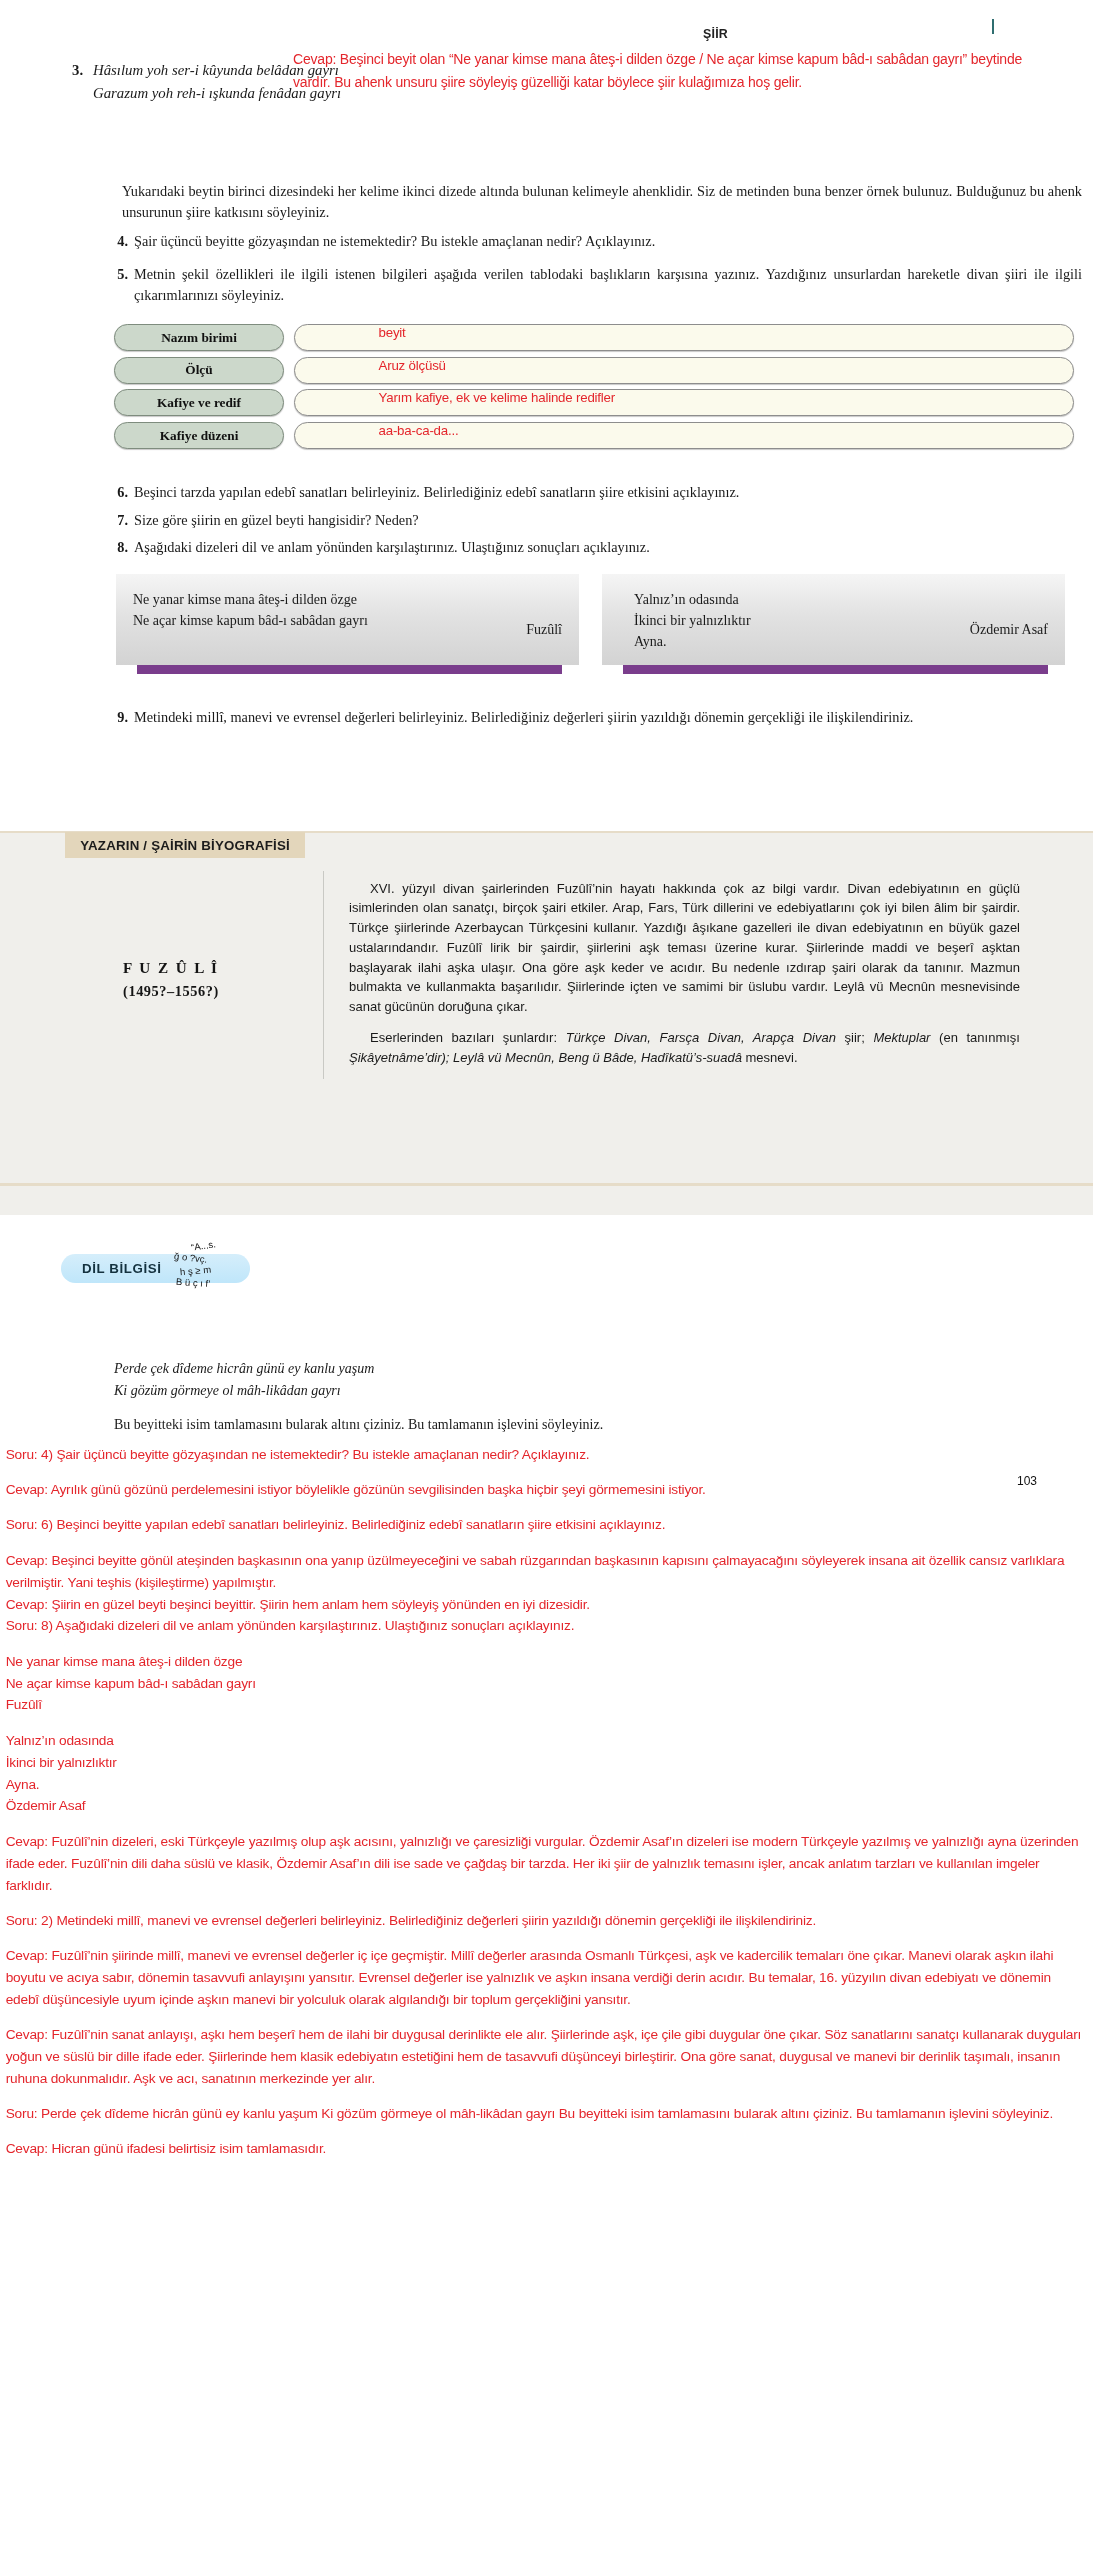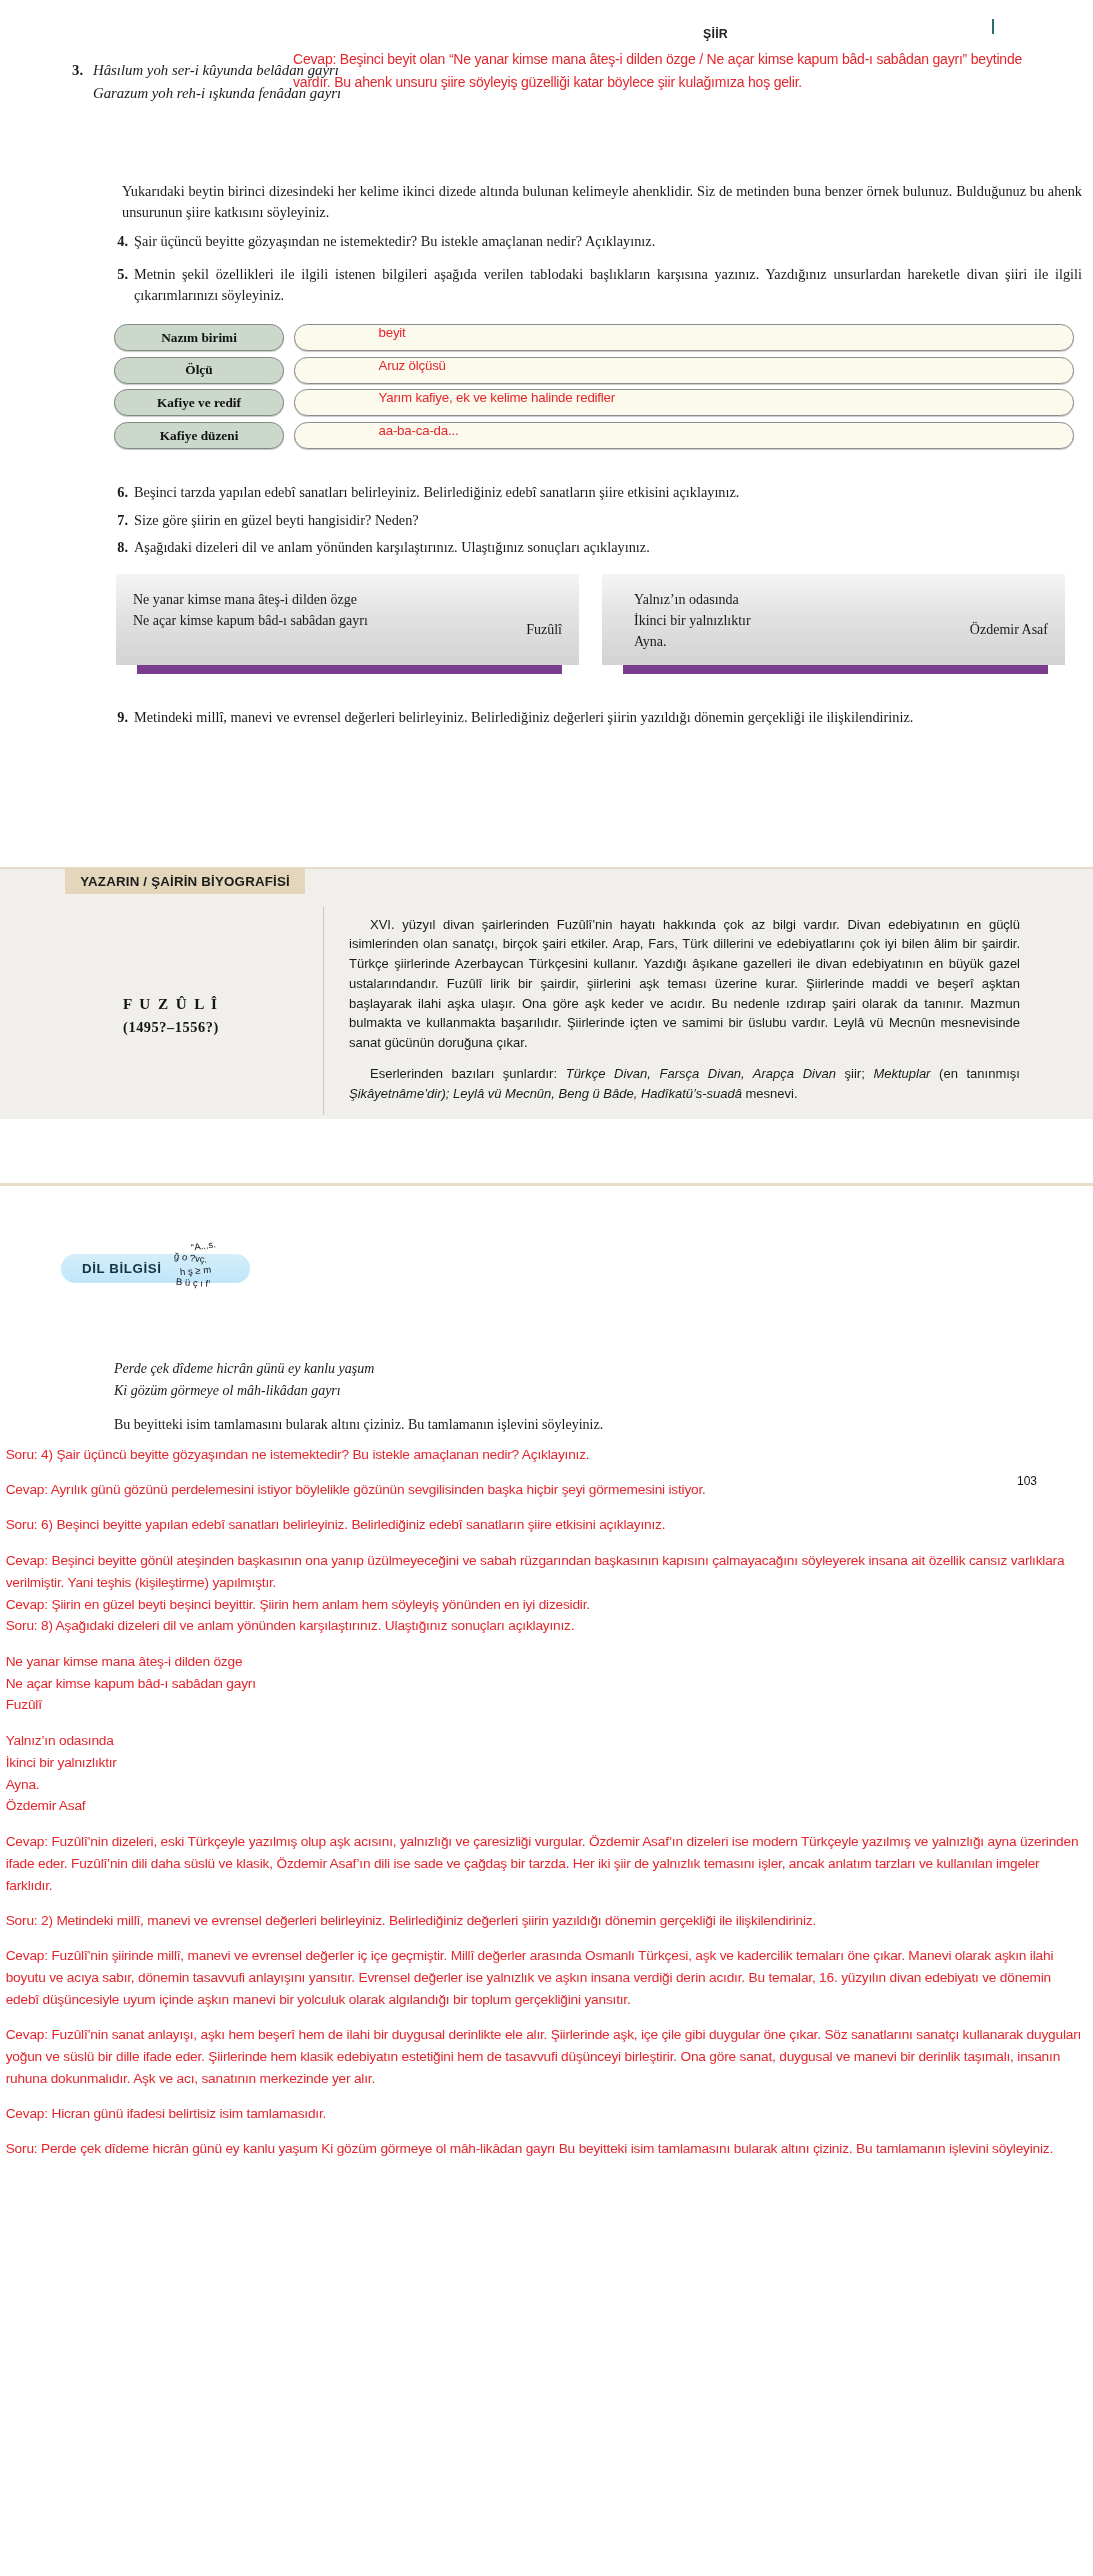--- a/index.html
+++ b/index.html
@@ -188,22 +188,21 @@
 
   
   .bio-band {
     position: absolute;
     left: 0;
     top: 831px;
     width: 1094px;
     background: #f0efeb;
     border-top: 2.9px solid #e6dcc8;
     padding: 0;
-    height: 252px;
-    margin-top: 36px;
+    height: 384px;
   }
   .bio-tag {
     position: absolute;
     left: 65px;
     top: -1px;
     background: #e3d6bb;
     color: #1c1c1c;
     font-family: "Liberation Sans", sans-serif;
     font-weight: 700;
     font-size: 13.3px;
@@ -461,18 +460,18 @@
     <div class="blk tight">Ne açar kimse kapum bâd-ı sabâdan gayrı</div>
     <div class="blk">Fuzûlî</div>
     <div class="blk tight">Yalnız’ın odasında</div>
     <div class="blk tight">İkinci bir yalnızlıktır</div>
     <div class="blk tight">Ayna.</div>
     <div class="blk">Özdemir Asaf</div>
     <div class="blk">Cevap: Fuzûlî’nin dizeleri, eski Türkçeyle yazılmış olup aşk acısını, yalnızlığı ve çaresizliği vurgular. Özdemir Asaf’ın dizeleri ise modern Türkçeyle yazılmış ve yalnızlığı ayna üzerinden ifade eder. Fuzûlî’nin dili daha süslü ve klasik, Özdemir Asaf’ın dili ise sade ve çağdaş bir tarzda. Her iki şiir de yalnızlık temasını işler, ancak anlatım tarzları ve kullanılan imgeler farklıdır.</div>
     <div class="blk">Soru: 2) Metindeki millî, manevi ve evrensel değerleri belirleyiniz. Belirlediğiniz değerleri şiirin yazıldığı dönemin gerçekliği ile ilişkilendiriniz.</div>
     <div class="blk">Cevap: Fuzûlî’nin şiirinde millî, manevi ve evrensel değerler iç içe geçmiştir. Millî değerler arasında Osmanlı Türkçesi, aşk ve kadercilik temaları öne çıkar. Manevi olarak aşkın ilahi boyutu ve acıya sabır, dönemin tasavvufi anlayışını yansıtır. Evrensel değerler ise yalnızlık ve aşkın insana verdiği derin acıdır. Bu temalar, 16. yüzyılın divan edebiyatı ve dönemin edebî düşüncesiyle uyum içinde aşkın manevi bir yolculuk olarak algılandığı bir toplum gerçekliğini yansıtır.</div>
     <div class="blk">Cevap: Fuzûlî’nin sanat anlayışı, aşkı hem beşerî hem de ilahi bir duygusal derinlikte ele alır. Şiirlerinde aşk, içe çile gibi duygular öne çıkar. Söz sanatlarını sanatçı kullanarak duyguları yoğun ve süslü bir dille ifade eder. Şiirlerinde hem klasik edebiyatın estetiğini hem de tasavvufi düşünceyi birleştirir. Ona göre sanat, duygusal ve manevi bir derinlik taşımalı, insanın ruhuna dokunmalıdır. Aşk ve acı, sanatının merkezinde yer alır.</div>
+    <div class="blk">Soru: Perde çek dîdeme hicrân günü ey kanlu yaşum Ki gözüm görmeye ol mâh-likâdan gayrı Bu beyitteki isim tamlamasını bularak altını çiziniz. Bu tamlamanın işlevini söyleyiniz.</div>
     <div class="blk">Cevap: Hicran günü ifadesi belirtisiz isim tamlamasıdır.</div>
-    <div class="blk">Soru: Perde çek dîdeme hicrân günü ey kanlu yaşum Ki gözüm görmeye ol mâh-likâdan gayrı Bu beyitteki isim tamlamasını bularak altını çiziniz. Bu tamlamanın işlevini söyleyiniz.</div>
   </div>
 
 </div>
 
 
 </body></html>

